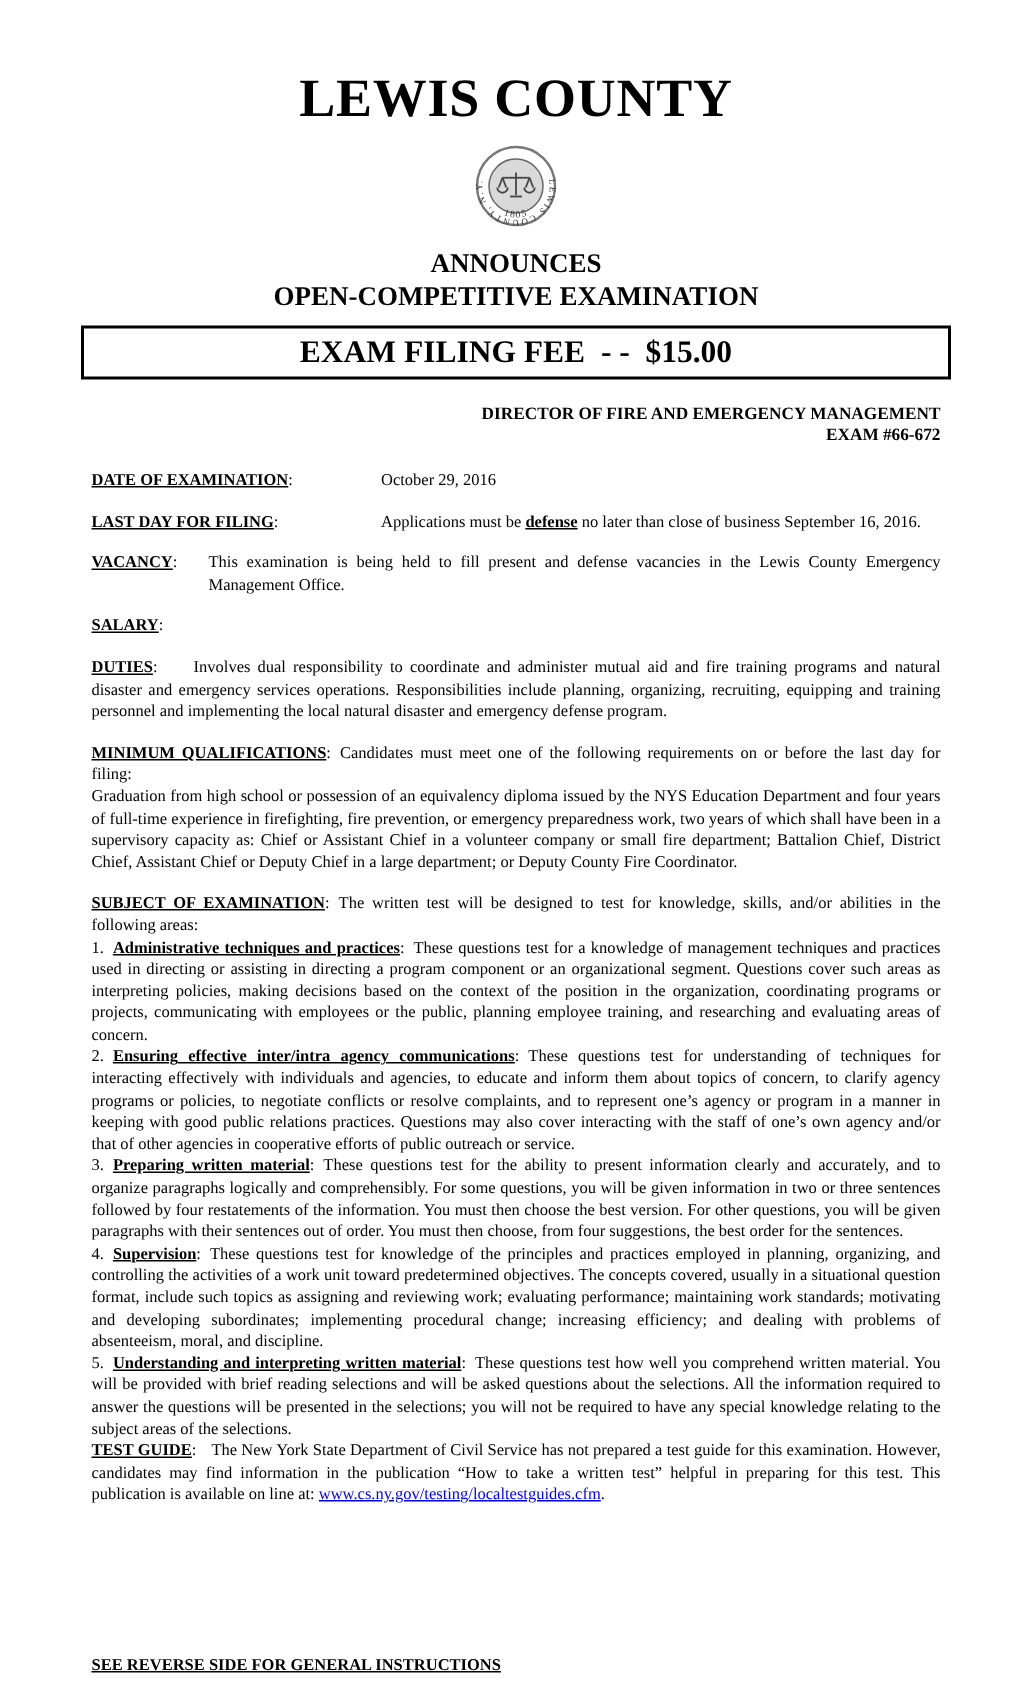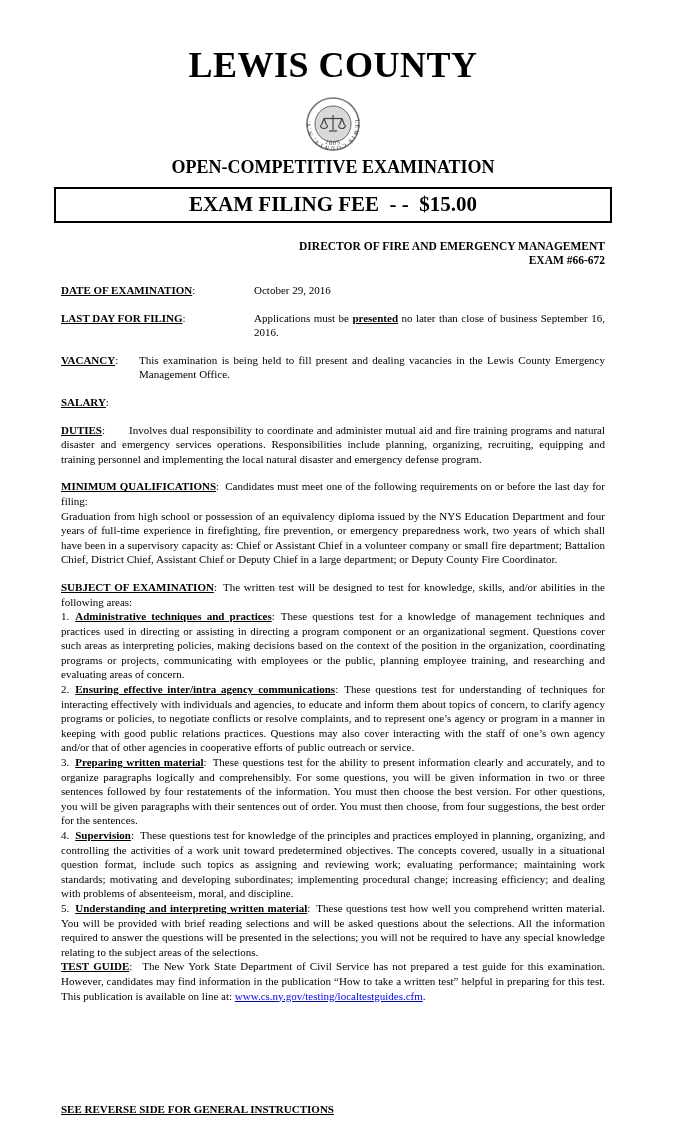--- a/index.html
+++ b/index.html
@@ -1,18 +1,18 @@
 <!DOCTYPE html>
 <html><head>
 <meta charset="utf-8">
 <style>
   * { margin:0; padding:0; box-sizing:border-box; }
   html,body { width:690px; height:1136px; background:#ffffff; overflow:hidden; }
   body { font-family:"Liberation Serif","DejaVu Serif",serif; color:#000; }
-  .page { width:690px; height:820px; padding:44px 85px 0 61px; }
+  .page { width:690px; height:820px; padding:44px 63px 0 61px; }
 
   .county-title { text-align:center; font-size:36px; font-weight:bold; letter-spacing:.5px; }
 
   .seal-wrap { text-align:center; margin-top:10px; }
   .seal-wrap svg { display:inline-block; }
 
   .announce { text-align:center; font-size:18px; font-weight:bold; margin-top:7px; line-height:22px; }
 
   .fee-box { border:2px solid #000; margin:9px -7px 16px -7px; padding:3px 0 4px 0;
              text-align:center; font-size:21px; font-weight:bold; }
@@ -69,41 +69,42 @@
           <line x1="19" y1="22.5" x2="21.5" y2="29"></line>
         <line x1="37" y1="22.5" x2="34.5" y2="29"></line>
           <line x1="37" y1="22.5" x2="39.5" y2="29"></line>
         <path d="M 15.5 29 A 3.5 3.5 0 0 0 22.5 29"></path>
         <path d="M 33.5 29 A 3.5 3.5 0 0 0 40.5 29"></path>
         <line x1="24" y1="35" x2="32" y2="35"></line>
       </g>
     </svg>
   </div>
 
+  <div class="announce">ANNOUNCES</div>
   <div class="announce" style="margin-top:0;">OPEN-COMPETITIVE EXAMINATION</div>
 
   <div class="fee-box">EXAM FILING FEE&nbsp; - -&nbsp; $15.00</div>
 
   <div class="pos-block">
     <div>DIRECTOR OF FIRE AND EMERGENCY MANAGEMENT</div>
     <div>EXAM #66-672</div>
   </div>
 
   <div class="fields body-txt">
     <div class="frow wide">
       <div><span class="lbl">DATE OF EXAMINATION</span><span>:</span></div>
       <div class="fval">October 29, 2016</div>
     </div>
     <div class="frow wide">
       <div><span class="lbl">LAST DAY FOR FILING</span><span>:</span></div>
-      <div class="fval"><span>Applications must be </span><span class="emph">presented</span><span> no later than close of business September 16, 2016.</span></div>
+      <div class="fval"><span>Applications must be </span><span class="emph">defense</span><span> no later than close of business September 16, 2016.</span></div>
     </div>
     <div class="frow narrow">
       <div><span class="lbl">VACANCY</span><span>:</span></div>
-      <div class="fval">This examination is being held to fill present and dealing vacancies in the Lewis County Emergency Management Office.</div>
+      <div class="fval">This examination is being held to fill present and defense vacancies in the Lewis County Emergency Management Office.</div>
     </div>
     <div class="frow narrow" style="">
       <div><span class="lbl">SALARY</span><span>:</span></div>
     </div>
   </div>
 
   <div class="para body-txt" style="margin-top:10px;">
     <span class="lbl">DUTIES</span><span>:</span><span class="gap-lg"></span><span>Involves dual responsibility to coordinate and administer mutual aid and fire training programs and natural disaster and emergency services operations.  Responsibilities include planning, organizing, recruiting, equipping and training personnel and implementing the local natural disaster and emergency defense program.</span>
   </div>
 

